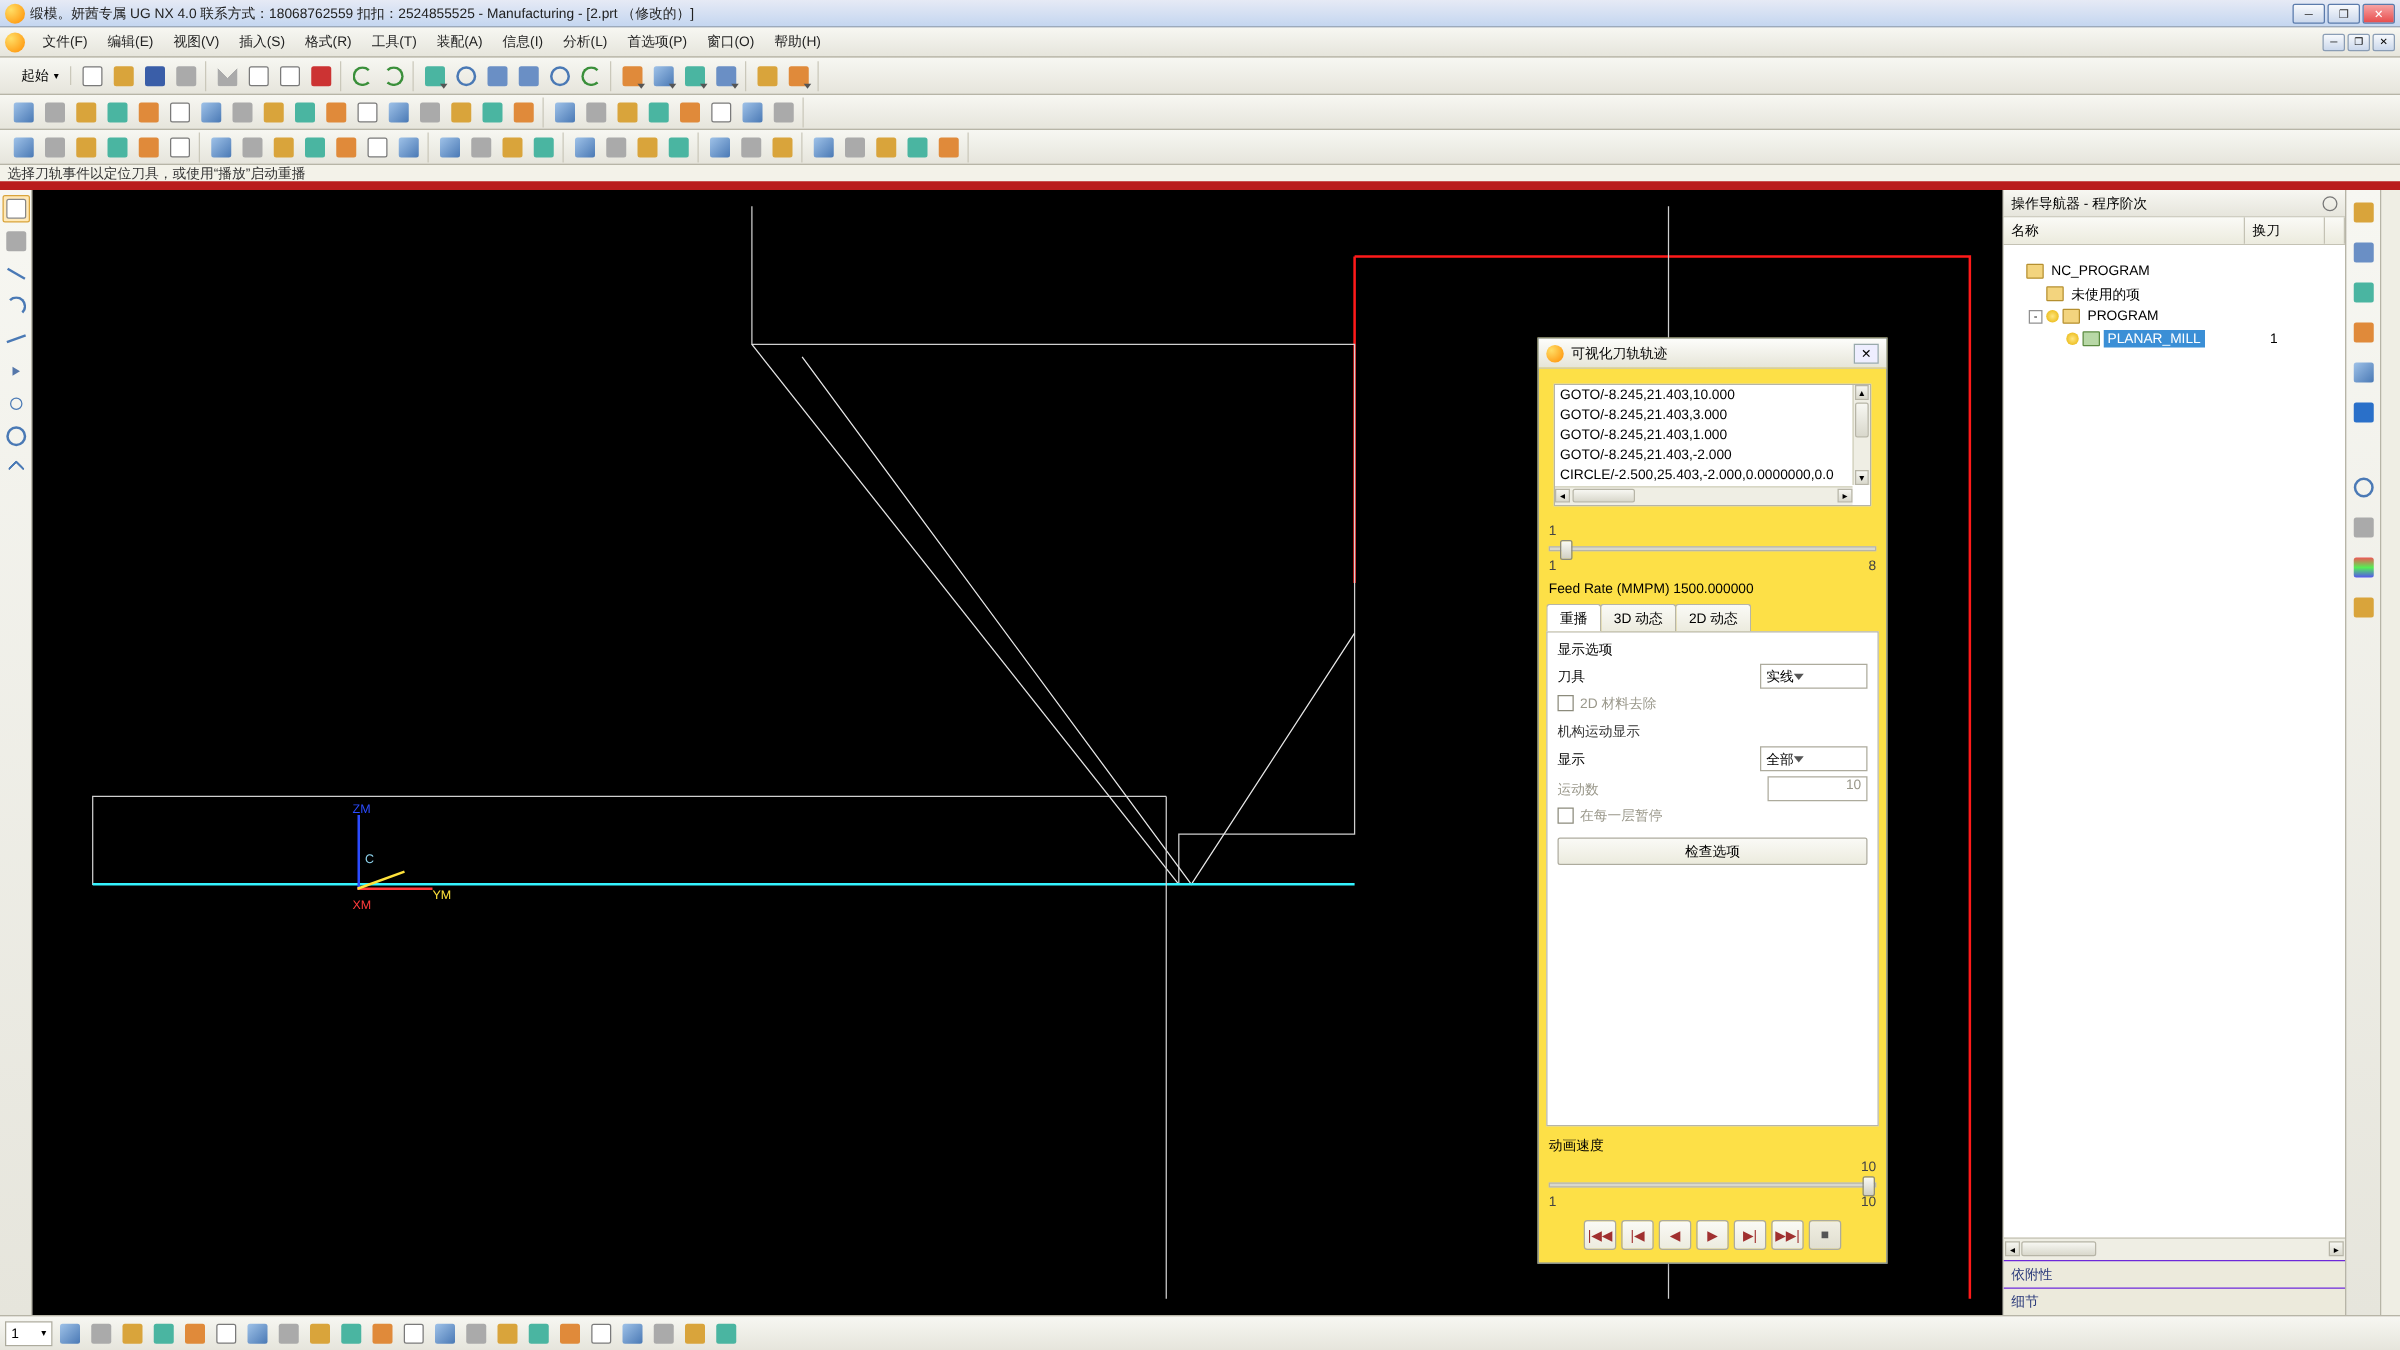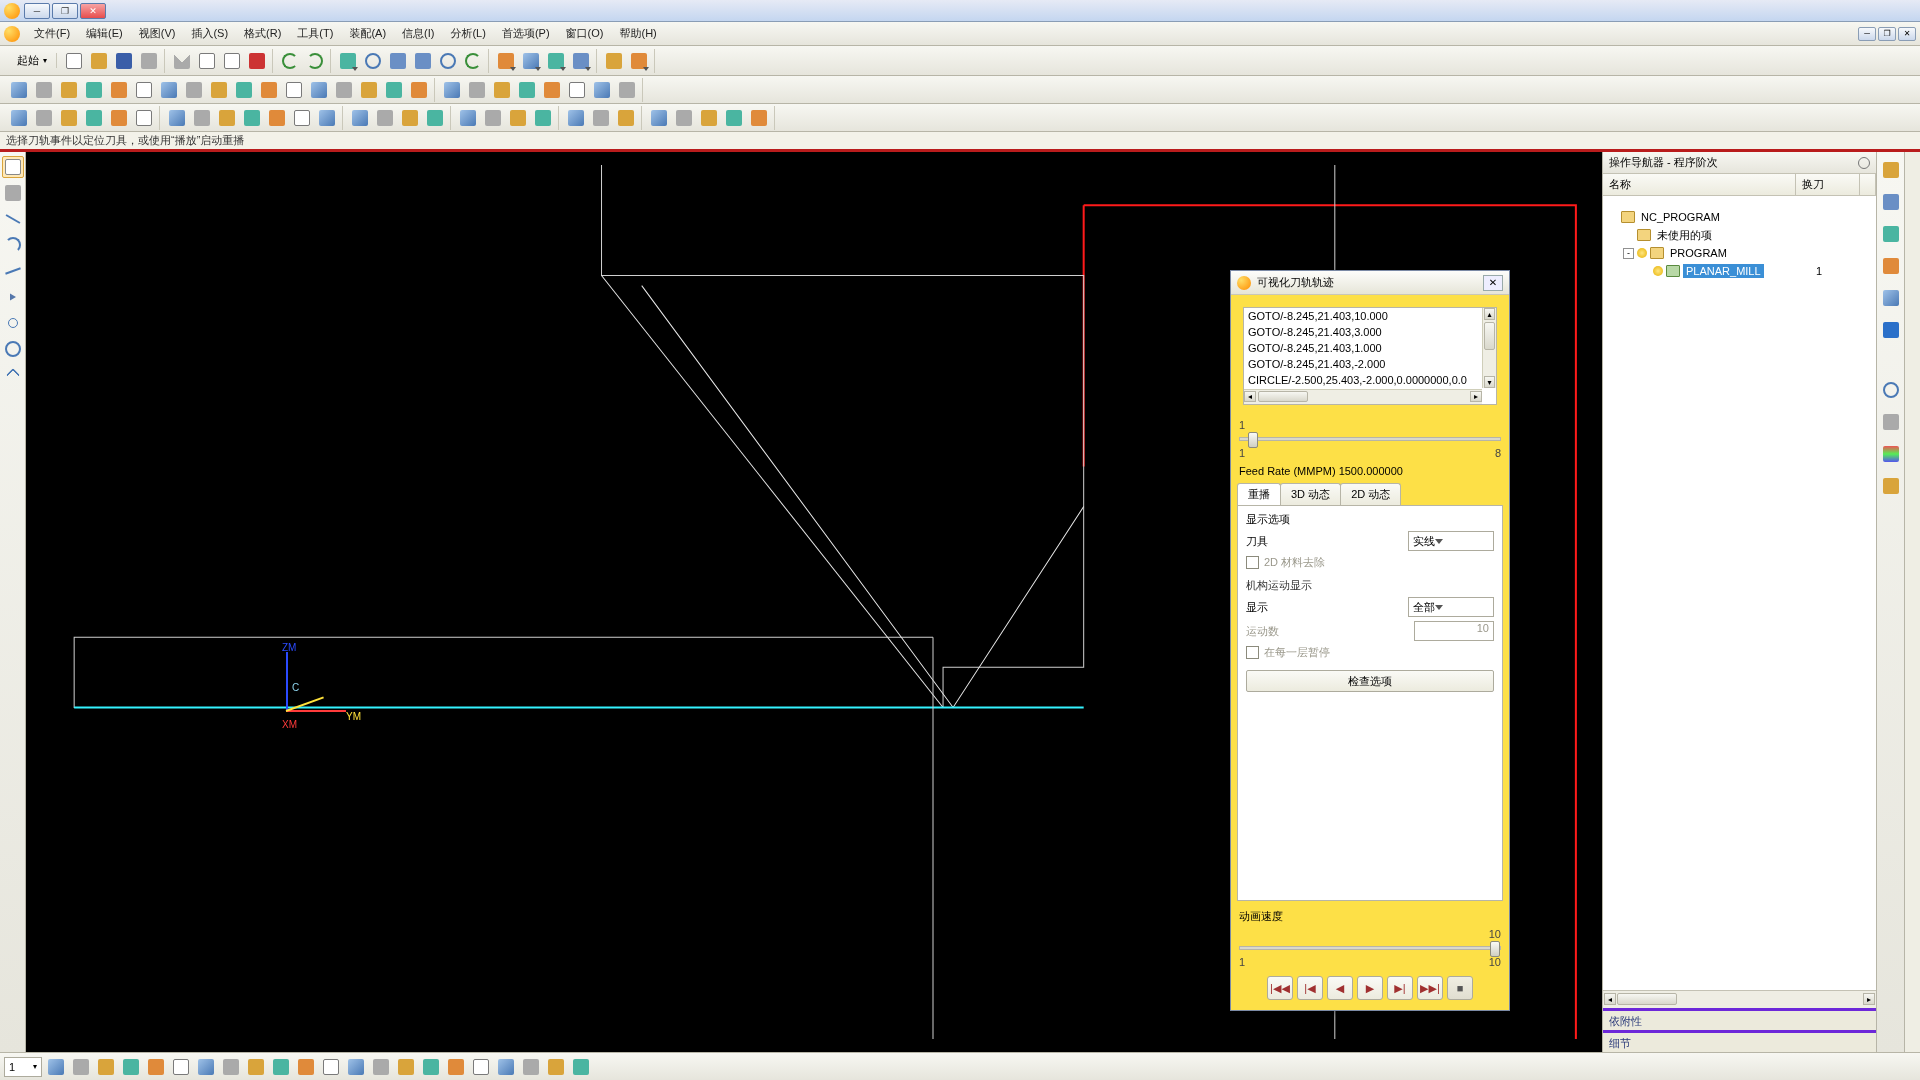--- a/index.html
+++ b/index.html
@@ -39,21 +39,21 @@
 .ic.cut  { background: linear-gradient(45deg,#aaa 45%,transparent 45%),linear-gradient(-45deg,#aaa 45%,transparent 45%); }
 .ic.arrow { width: 0; height: 0; border-left: 6px solid transparent; border-right: 6px solid transparent; border-top: 10px solid #5577aa; background: transparent; border-radius: 0; }
 .ic.circ { border-radius: 50%; background: transparent; border: 2px solid #4a79b5; }
 .ic.line { height: 2px; background: #4a79b5; transform: rotate(30deg); border-radius: 0; }
 .ic.gray { background:#aaa; }
 .ic.gold { background:#d9a43b; }
 .ic.teal { background:#4ab5a1; }
 .ic.orange{ background:#e08a3a; }
 
 
-.promptbar { height: 20px; background: #f3f2e9; border-bottom: 3px solid #b91c1c; display: flex; align-items: center; padding: 0 6px; color: #333; }
+.promptbar { height: 20px; background: #f3f2e9; border-bottom: 7px solid #b91c1c; display: flex; align-items: center; padding: 0 6px; color: #333; }
 
 
 .main-area { position: relative; height: calc(100% - 22px - 24px - 30px - 28px - 28px - 20px - 28px); display: flex; }
 .left-toolstrip { width: 26px; background: linear-gradient(#f7f7f2,#e6e5dc); border-right: 1px solid #b7b5a7; display: flex; flex-direction: column; align-items: center; padding-top: 4px; gap: 4px; }
 .left-toolstrip .tb-btn { width: 22px; height: 22px; }
 .left-toolstrip .tb-btn.active { background: #ffe9b8; border-color: #d9a43b; }
 
 .viewport { flex: 1; background: #000; position: relative; overflow: hidden; padding-left: 13px; }
 
 .right-zone { width: 302px; display: flex; }
@@ -76,21 +76,21 @@
 .tree-icon.op { background: #b8d8a6; border-color: #5a8a3f; }
 .tree-icon.light { width: 10px; height: 10px; background: radial-gradient(#ffe680,#e6b000); border-radius: 50%; border: none; }
 .tree-label { padding: 1px 3px; }
 .tree-row.selected .tree-label { background: #3b8fd6; color: #fff; }
 .tree-row .col2 { margin-left: auto; width: 64px; padding-left: 4px; }
 .nav-hscroll { height: 18px; background: #efeee4; border-top: 1px solid #c4c2b4; position: relative; }
 .nav-hscroll .thumb { position: absolute; left: 14px; top: 2px; height: 12px; width: 60px; background: linear-gradient(#f7f7f2,#d9d8cc); border: 1px solid #b7b5a7; border-radius: 2px; }
 .nav-hscroll .arrow { position: absolute; top: 2px; width: 12px; height: 12px; background: linear-gradient(#f7f7f2,#d9d8cc); border: 1px solid #b7b5a7; font-size: 8px; display:flex; align-items:center; justify-content:center; }
 .nav-hscroll .arrow.l{ left:1px;} .nav-hscroll .arrow.r{ right:1px;}
 
-.nav-footer-row { height: 22px; background: #eceadc; border-top: 3px solid #6d28d9; padding: 3px 6px; color: #2a3a7a; }
+.nav-footer-row { height: 22px; background: #eceadc; border-top: 1px solid #6d28d9; padding: 3px 6px; color: #2a3a7a; }
 
 
 .dialog { position: absolute; left: 1230px; top: 270px; width: 280px; background: #fde047; border: 1px solid #7b8aa5; box-shadow: 2px 2px 6px rgba(0,0,0,.3); }
 .dialog-title { height: 24px; background: linear-gradient(#fdfdfb,#e6e5d8); display: flex; align-items: center; padding: 0 6px; gap: 6px; border-bottom: 1px solid #c9c7b8; }
 .dialog-title .dlg-icon { width: 14px; height: 14px; background: radial-gradient(circle at 30% 30%, #ffde66, #ff8c00); border-radius: 50%; }
 .dialog-title .dlg-close { margin-left: auto; width: 20px; height: 16px; border: 1px solid #9aa; background: #eef; font-size: 10px; display:flex; align-items:center; justify-content:center; cursor:pointer;}
 .dlg-body { padding: 0; }
 .gcode-list { height: 98px; margin: 12px; background: #fff; border: 1px solid #b7b5a7; overflow: hidden; position: relative; font-size: 11px; }
 .gcode-list .line { padding: 0 4px; height: 16px; line-height: 16px; white-space: nowrap; }
 .gcode-vscroll { position: absolute; right: 0; top: 0; bottom: 16px; width: 14px; background: #efeee4; border-left: 1px solid #cfceb9; }
@@ -146,20 +146,21 @@
 .axis .ym { color:#ffe23b; left:60px; bottom:10px; }
 .axis .c  { color:#8fd5ef; left:6px; top:30px; }
 
 .far-right-scroll { width: 16px; background:#efeee4; border-left:1px solid #b7b5a7; }
 </style>
 </head>
 <body>
 
 <div class="titlebar">
   <div class="app-icon"></div>
+  <div class="title-text">缎模。妍茜专属 UG NX 4.0 联系方式：18068762559 扣扣：2524855525 - Manufacturing - [2.prt （修改的）]</div>
   <div class="win-btns">
     <div class="win-btn">─</div>
     <div class="win-btn">❐</div>
     <div class="win-btn close">✕</div>
   </div>
 </div>
 
 <div class="menubar">
   <div class="menu-icon"></div>
   <div id="menu-slot"><span class="menu-item">文件(F)</span><span class="menu-item">编辑(E)</span><span class="menu-item">视图(V)</span><span class="menu-item">插入(S)</span><span class="menu-item">格式(R)</span><span class="menu-item">工具(T)</span><span class="menu-item">装配(A)</span><span class="menu-item">信息(I)</span><span class="menu-item">分析(L)</span><span class="menu-item">首选项(P)</span><span class="menu-item">窗口(O)</span><span class="menu-item">帮助(H)</span></div>

